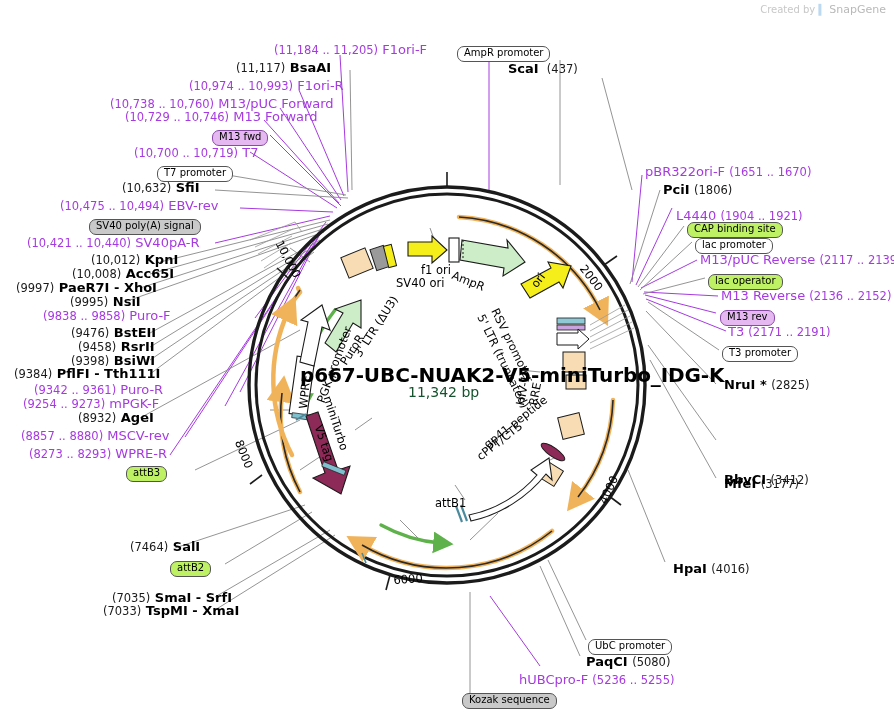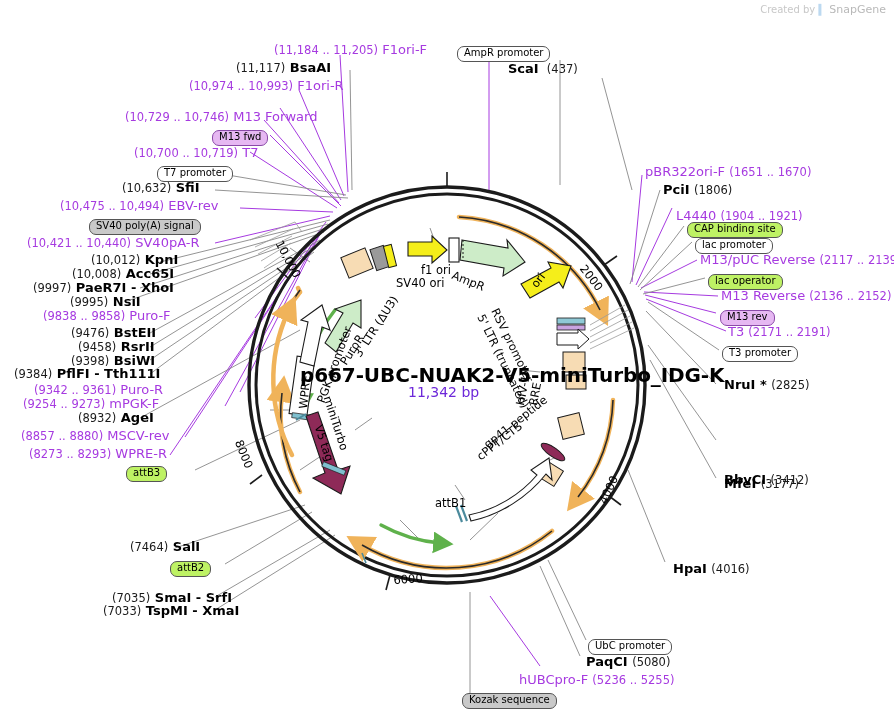--- a/index.html
+++ b/index.html
@@ -65,21 +65,21 @@
   .boxed.teal   { background: #bef264; }
   .boxed.violet { background: #e6b8f2; border-color:#8a4aa8;}
   .title-main {
     font-size: 20px;
     font-weight: bold;
     color: #000;
     letter-spacing: -0.1px;
   }
   .title-sub {
     font-size: 14px;
-    color: #6d28d9;
+    color: #14532d;
   }
   .feat {
     position: absolute;
     font-size: 11.5px;
     color: #000;
     white-space: nowrap;
     transform-origin: 0 0;
   }
   .tick-lbl {
     position: absolute;
@@ -357,20 +357,24 @@
     <span>F1ori-F</span>
   </div>
   <div class="lbl enzyme" style="left:236px; top:61px;">
     <span class="pos">(11,117)</span>
     <span>BsaAI</span>
   </div>
   <div class="lbl primer" style="left:189px; top:79px;">
     <span class="pos">(10,974 .. 10,993)</span>
     <span>F1ori-R</span>
   </div>
+  <div class="lbl primer" style="left:110px; top:97px;">
+    <span class="pos">(10,738 .. 10,760)</span>
+    <span>M13/pUC Forward</span>
+  </div>
   <div class="lbl primer" style="left:125px; top:110px;">
     <span class="pos">(10,729 .. 10,746)</span>
     <span>M13 Forward</span>
   </div>
   <div class="lbl" style="left:212px; top:127px;">
     <span class="boxed violet">M13 fwd</span>
   </div>
   <div class="lbl primer" style="left:134px; top:146px;">
     <span class="pos">(10,700 .. 10,719)</span>
     <span>T7</span>
@@ -394,21 +398,21 @@
     <span>SV40pA-R</span>
   </div>
   <div class="lbl enzyme" style="left:91px; top:253px;">
     <span class="pos">(10,012)</span>
     <span>KpnI</span>
   </div>
   <div class="lbl enzyme" style="left:72px; top:267px;">
     <span class="pos">(10,008)</span>
     <span>Acc65I</span>
   </div>
-  <div class="lbl enzyme" style="left:33px; top:281px;">
+  <div class="lbl enzyme" style="left:16px; top:281px;">
     <span class="pos">(9997)</span>
     <span>PaeR7I   - XhoI</span>
   </div>
   <div class="lbl enzyme" style="left:70px; top:295px;">
     <span class="pos">(9995)</span>
     <span>NsiI</span>
   </div>
   <div class="lbl primer" style="left:43px; top:309px;">
     <span class="pos">(9838 .. 9858)</span>
     <span>Puro-F</span>

